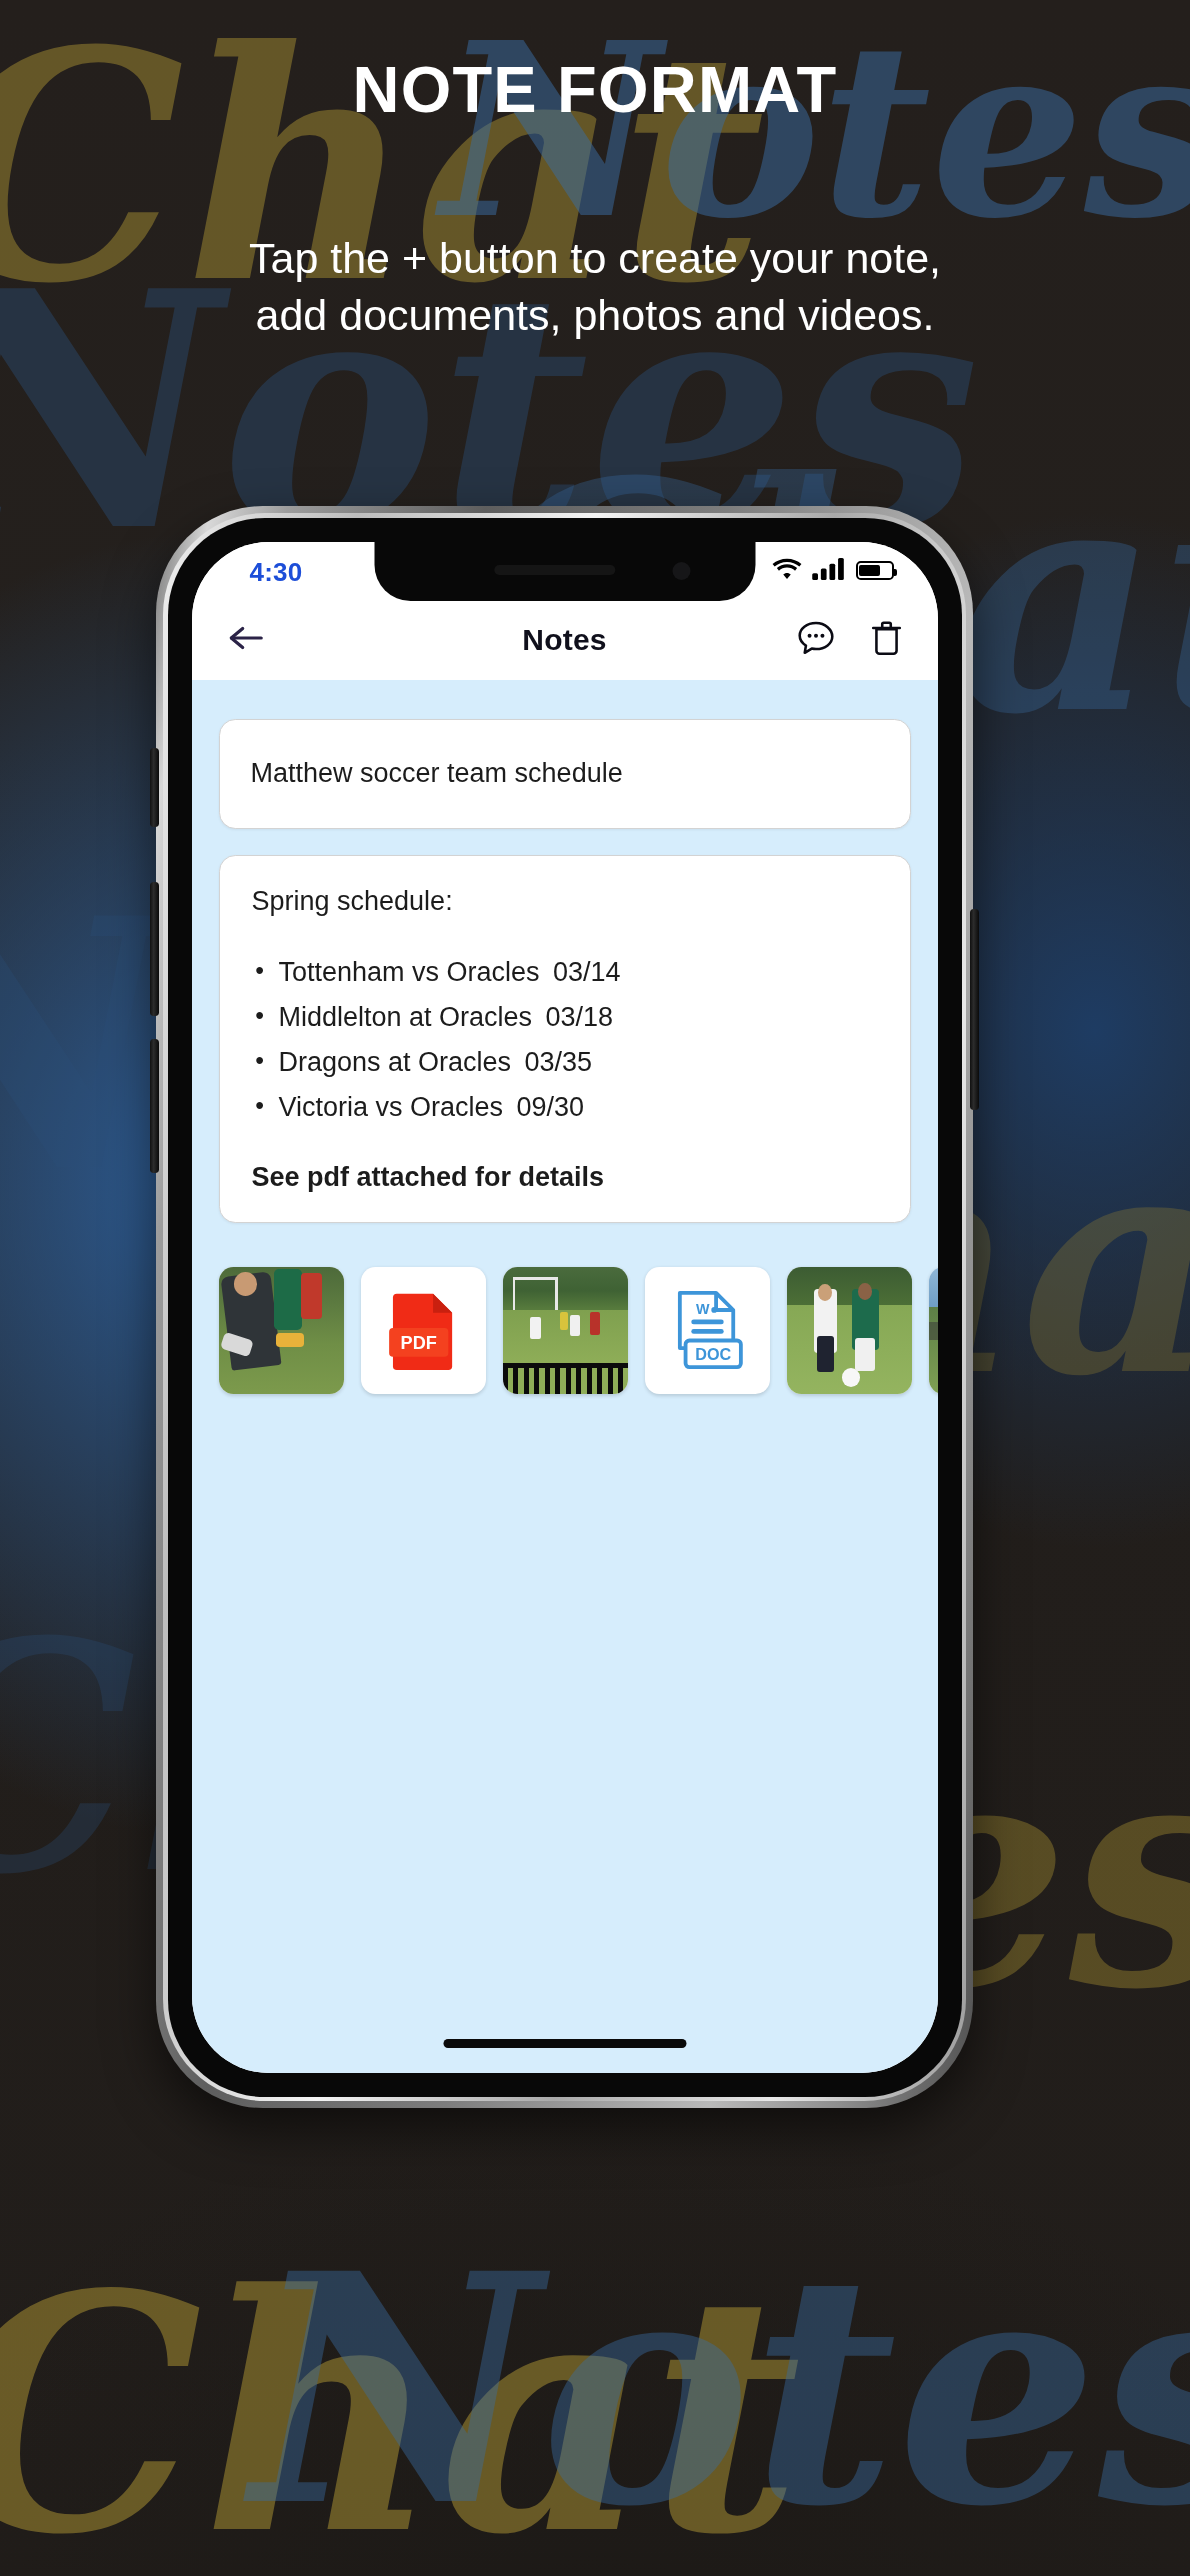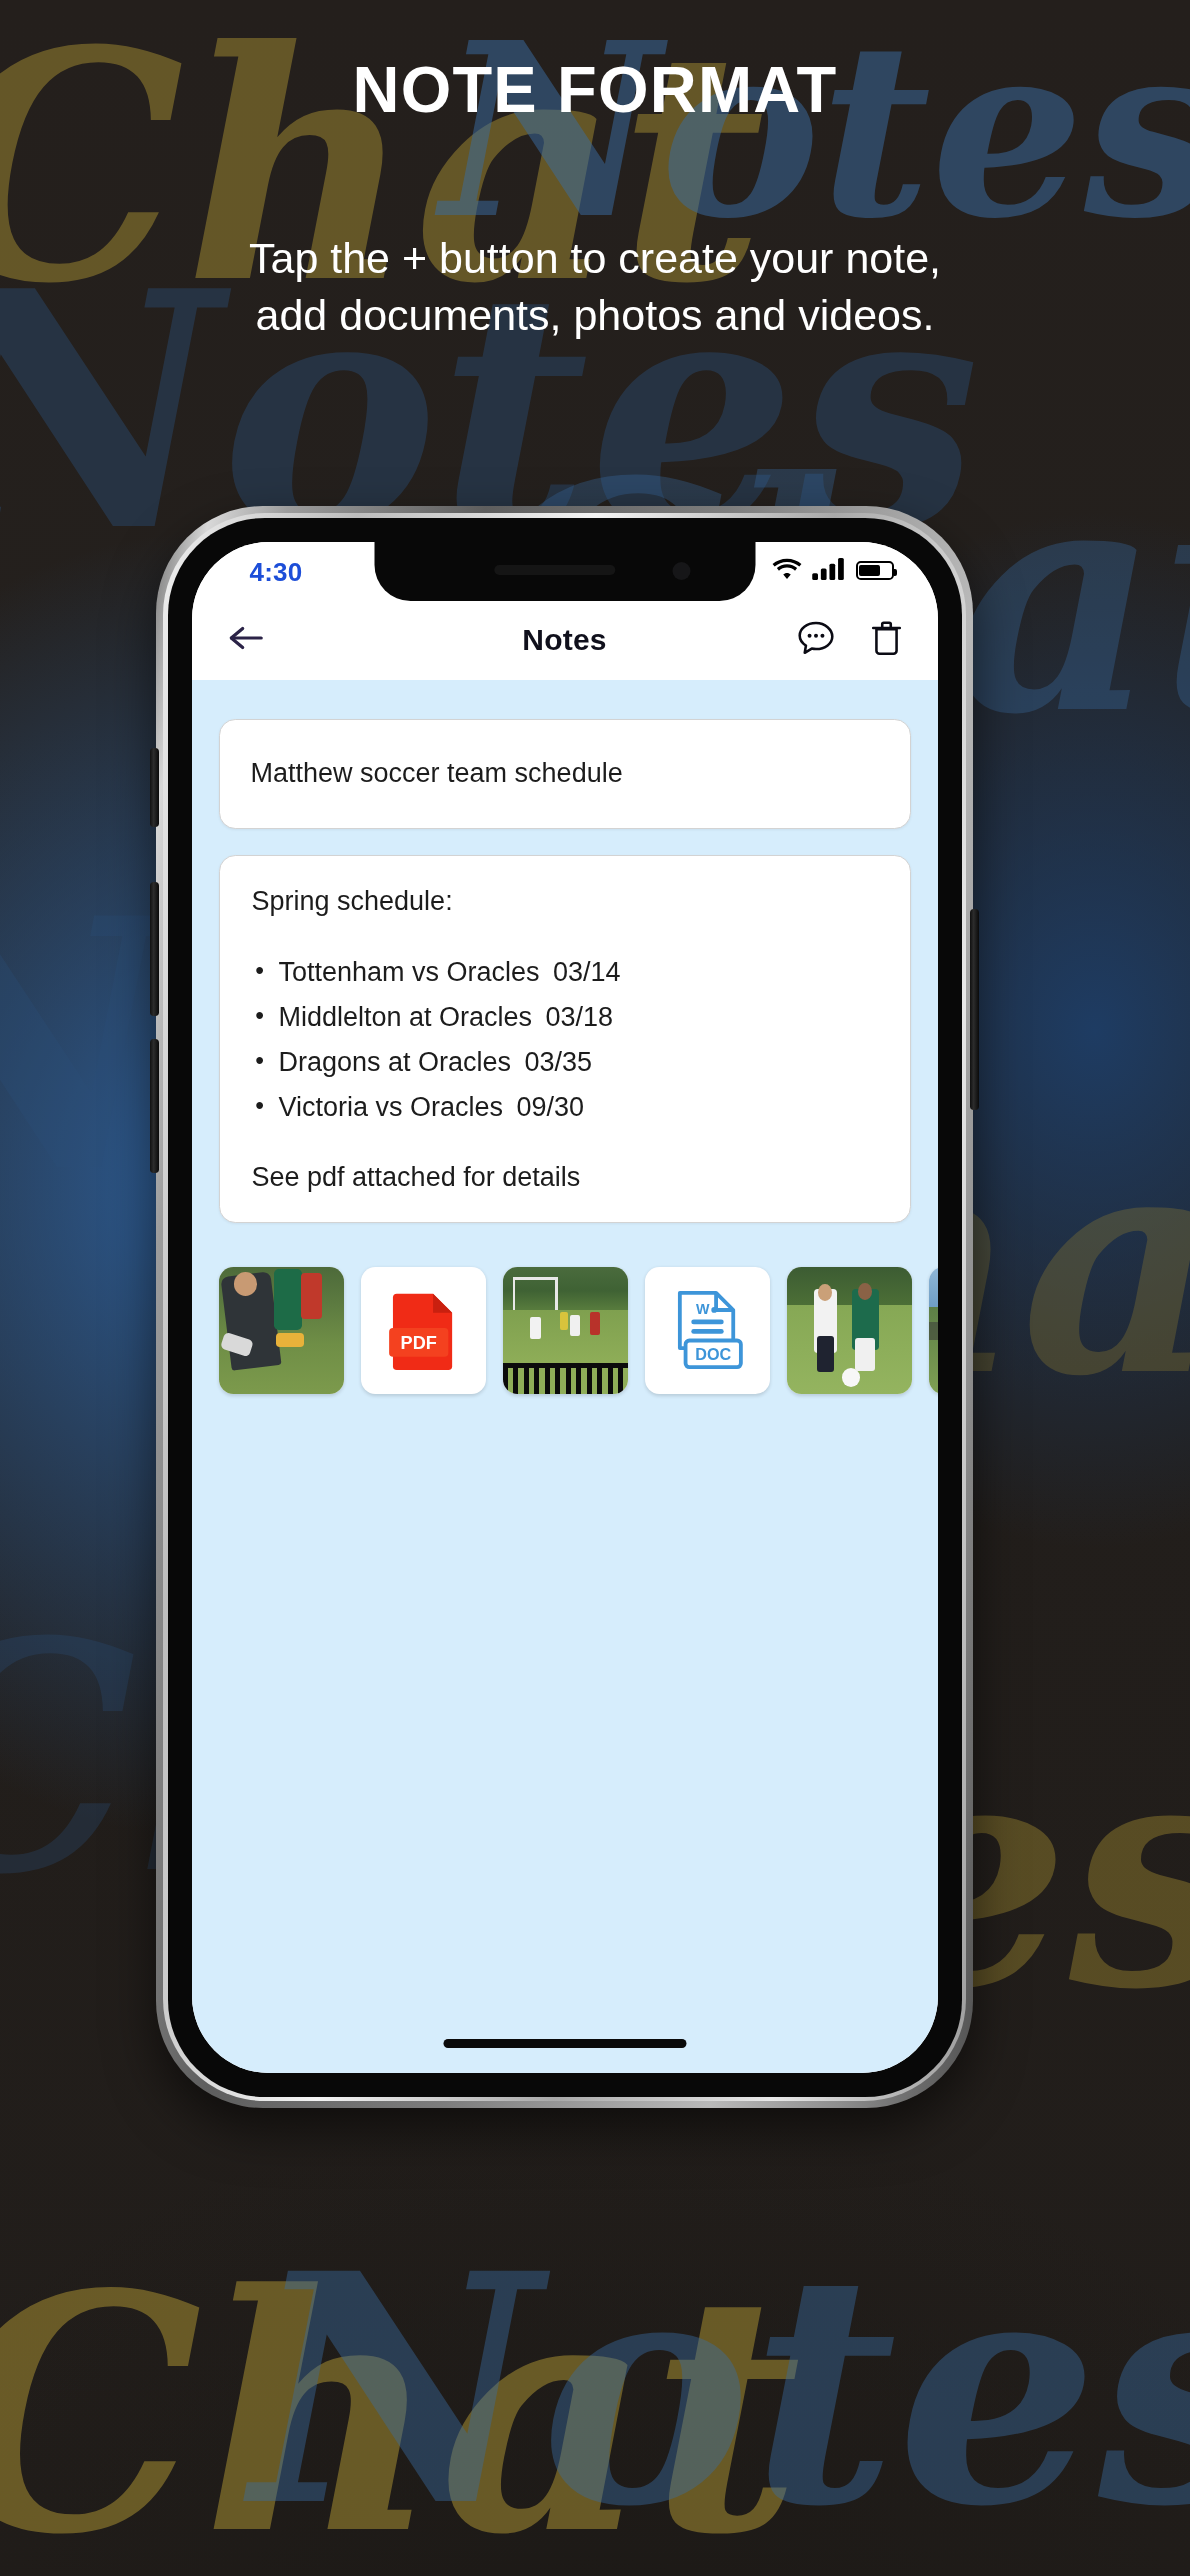--- a/index.html
+++ b/index.html
@@ -286,20 +286,21 @@
     position: absolute;
     left: 3.8px;
     top: -1px;
     font-size: 25px;
     color: #1c1c1c;
   }
   .sched-date { padding-left: 13.4px; }
   .body-foot {
     font-size: 27px;
     color: #1c1c1c;
+    font-weight: bold;
   }
 
   
   .attach-row {
     position: absolute;
     left: 27px; right: 0;
     top: 587px;
     display: flex;
     gap: 17px;
   }

